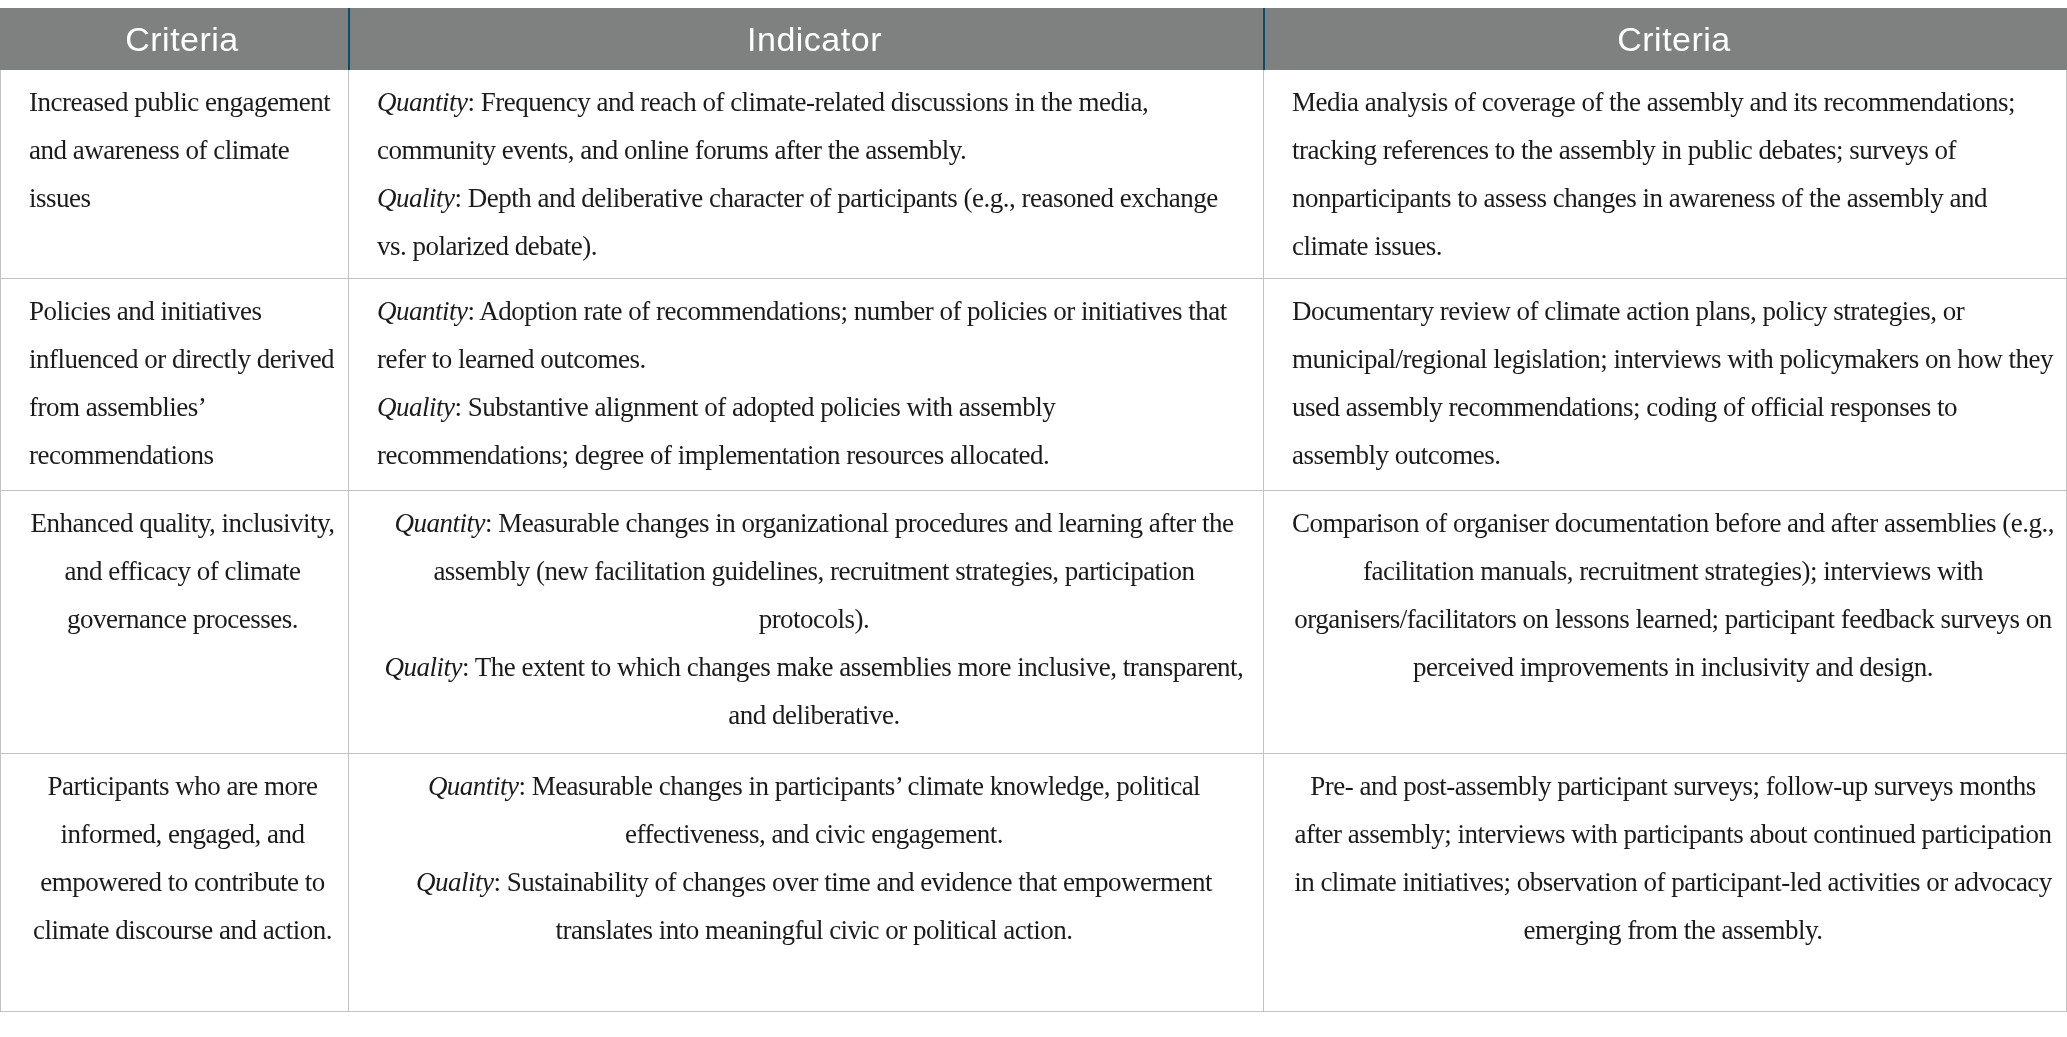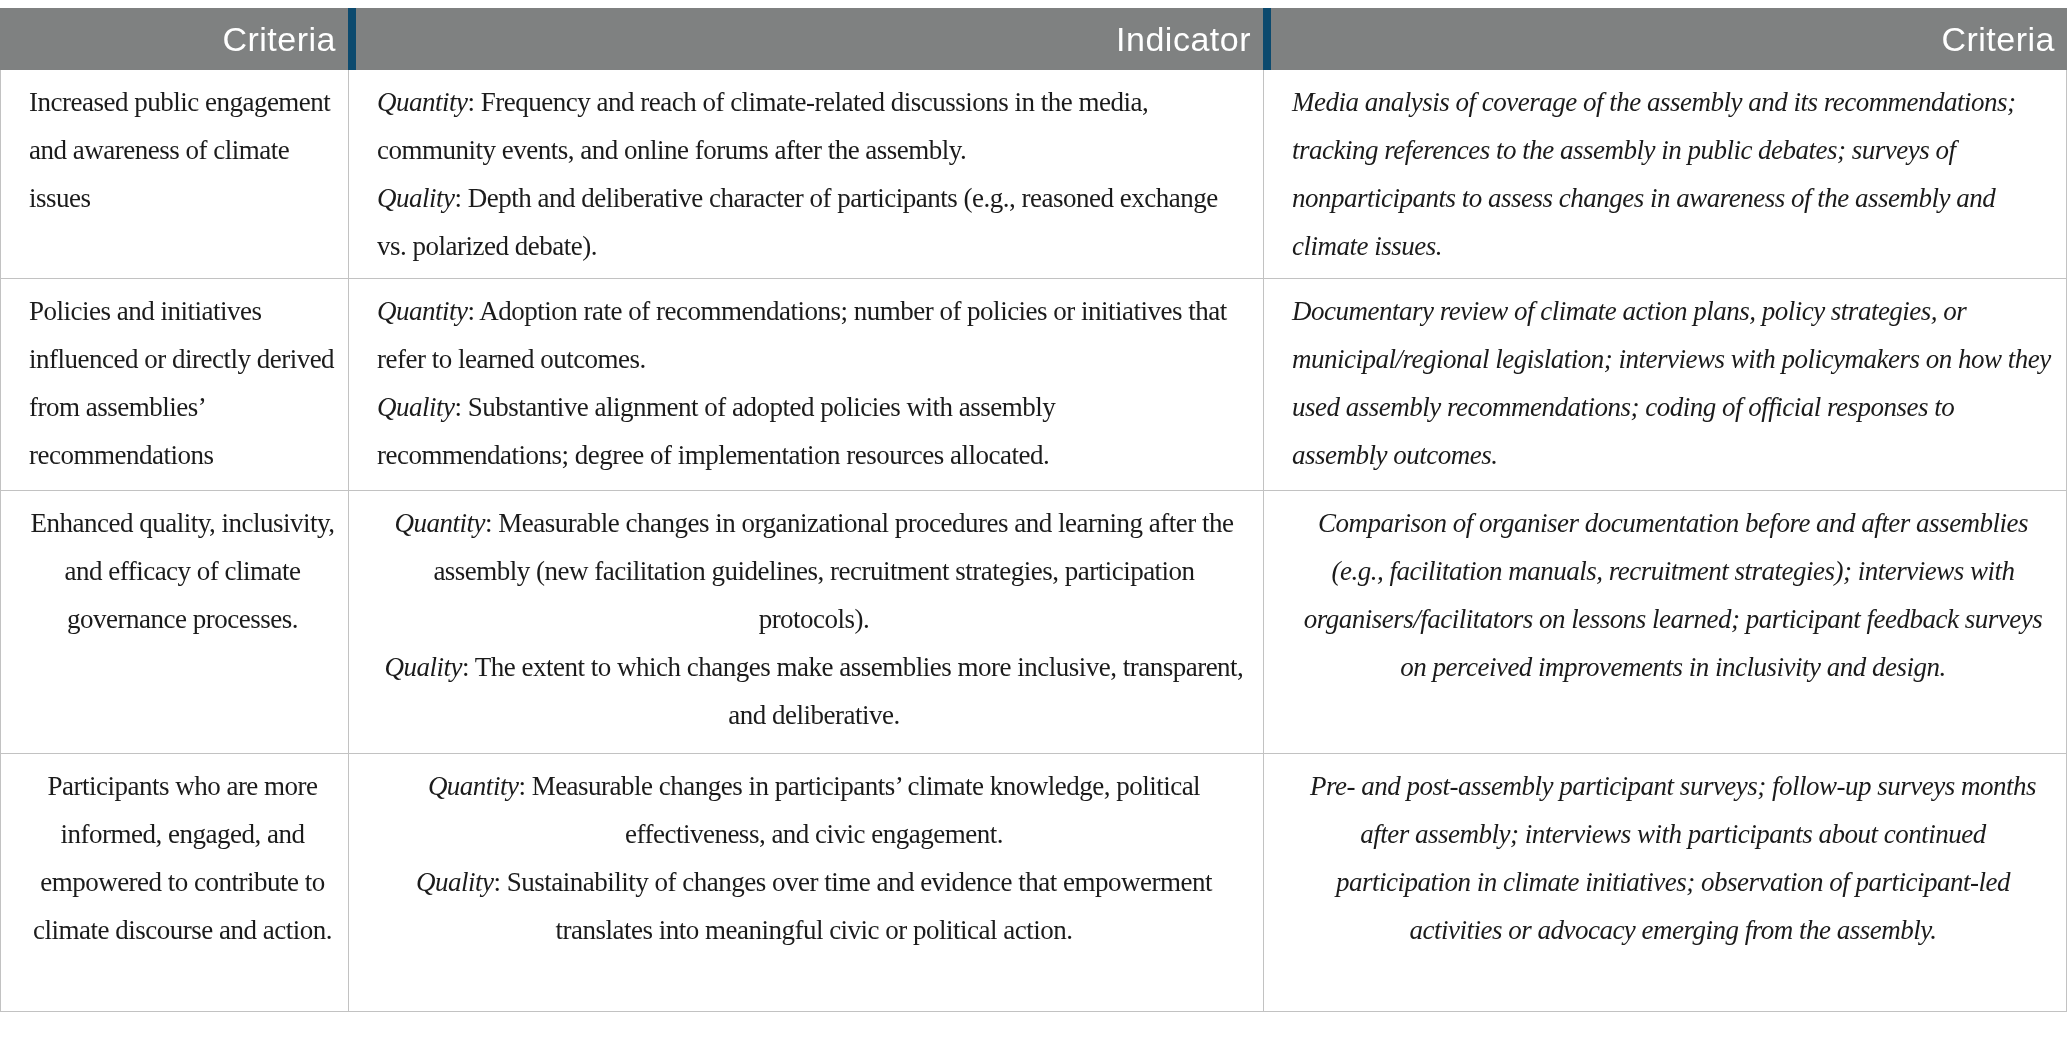--- a/index.html
+++ b/index.html
@@ -27,45 +27,45 @@
   col.c-methods   { width: 804px; }
 
   
   thead th {
     background: #7f8181;
     color: #ffffff;
     font-family: "Liberation Sans", sans-serif;
     font-weight: 400;
     font-size: 34px;
     letter-spacing: 0.5px;
-    text-align: right;
+    text-align: center;
     vertical-align: middle;
     height: 62px;
     padding: 0 12px 0 28px;
     box-sizing: border-box;
   }
   thead th + th {
-    border-left: 8px solid #0c4a6e;
+    border-left: 2px solid #0c4a6e;
   }
 
   
   tbody td {
     vertical-align: top;
     box-sizing: border-box;
     padding: 8px 12px 8px 28px;
     font-size: 27px;
     letter-spacing: -0.5px;
     line-height: 48px;
     color: #1b1b1b;
     border-bottom: 1.5px solid #c2c2c2;
     background: #ffffff;
   }
   tbody td:first-child { border-left: 1.5px solid #c2c2c2; }
   tbody td + td        { border-left: 1.5px solid #c2c2c2; }
-  tbody td:last-child  { border-right: 1.5px solid #c2c2c2; font-style: italic; }
+  tbody td:last-child  { border-right: 1.5px solid #c2c2c2; }
 
   tr.row-1 td { height: 190px; margin-top: 44px; }
   tr.row-2 td { height: 212px; }
   tr.row-3 td { height: 263px; text-align: center; }
   tr.row-4 td { height: 258px; text-align: center; }
 
   tbody p {
     margin: 0;
     padding: 0;
   }

